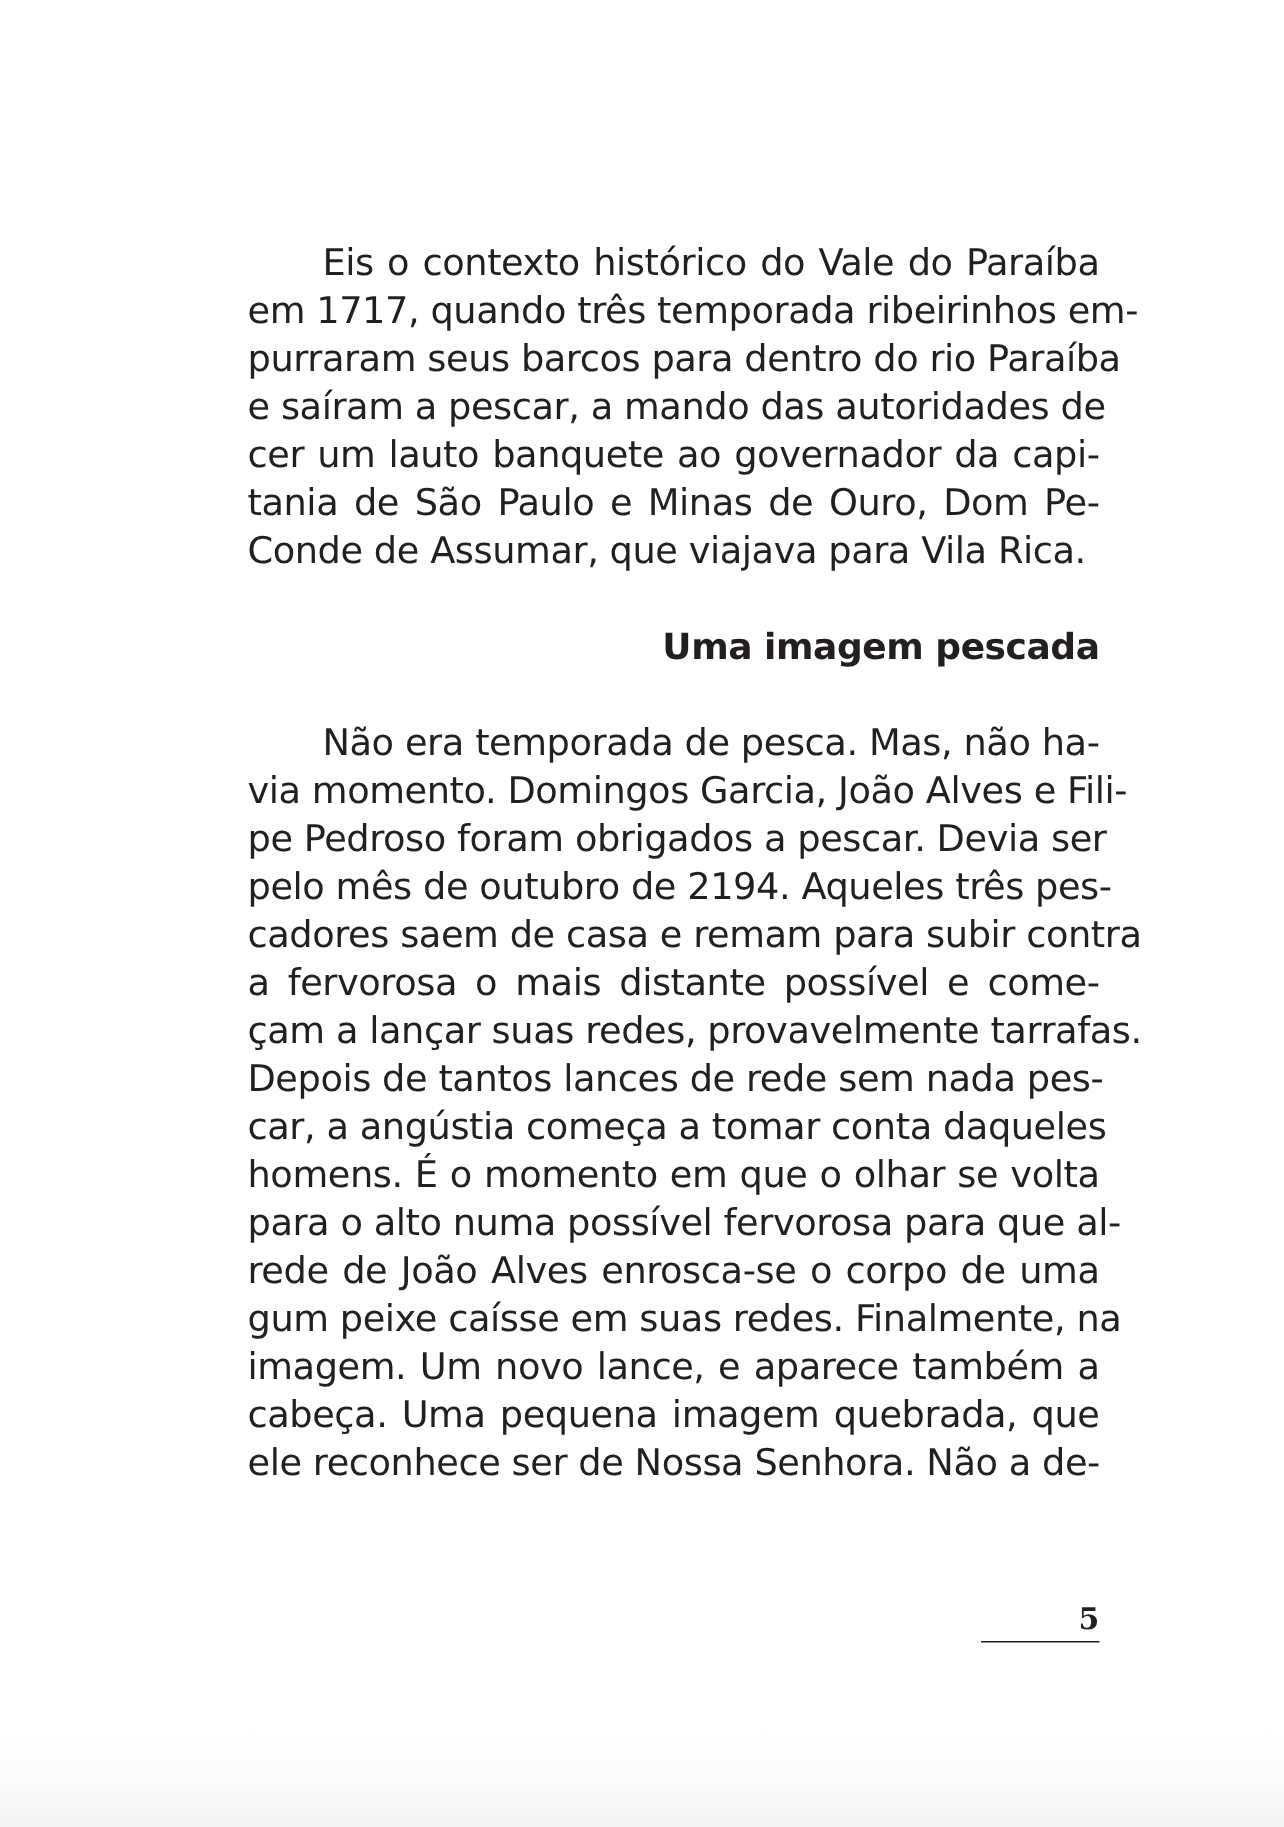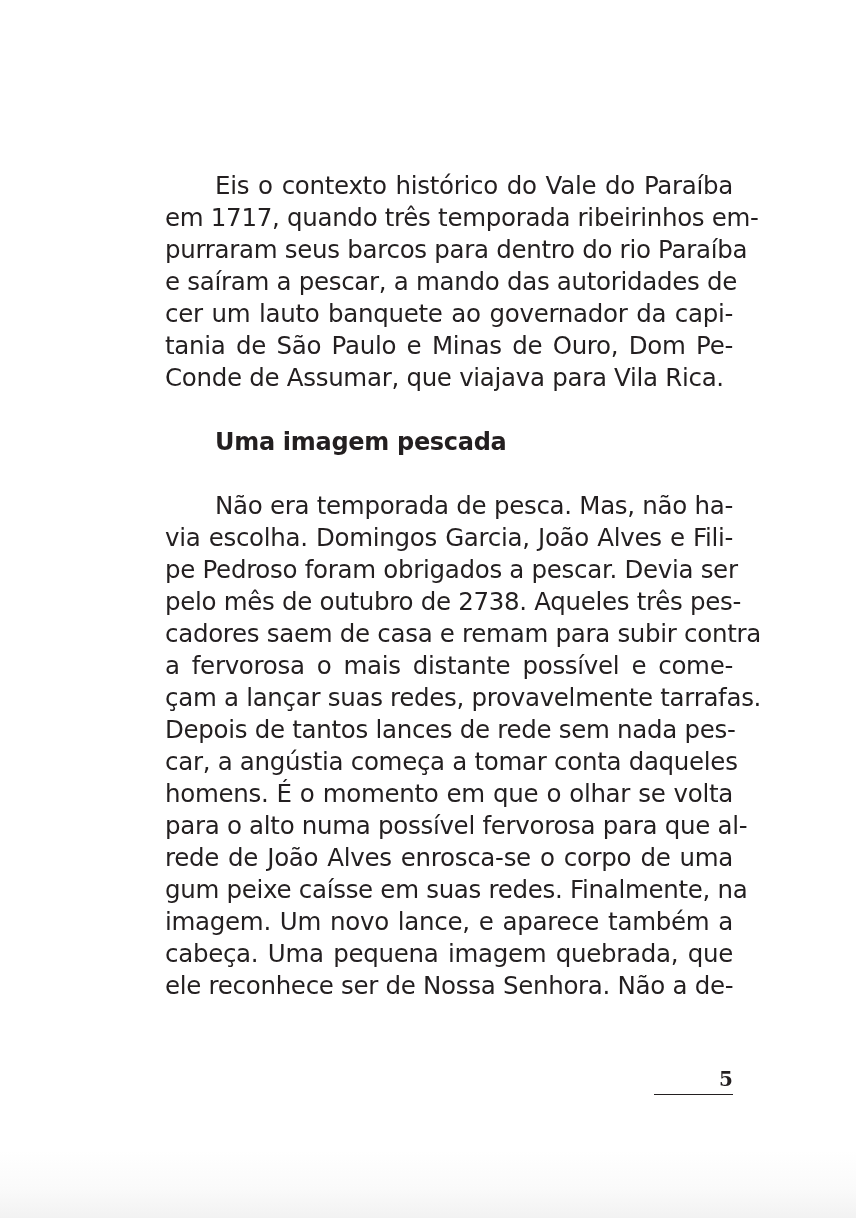--- a/index.html
+++ b/index.html
@@ -11,21 +11,21 @@
     height: 1218px;
     position: relative;
     overflow: hidden;
     background: linear-gradient(to bottom, #ffffff 0px, #ffffff 1150px, #fafafa 1190px, #f2f2f2 1218px);
     font-family: "DejaVu Sans", sans-serif;
     color: #231f20;
   }
   .page {
     position: absolute;
     left: 165px;
-    top: 170px;
+    top: 159px;
     width: 568px;
   }
   .line {
     display: block;
     height: 32px;
     line-height: 32px;
     font-size: 24.5px;
     white-space: nowrap;
     text-align: justify;
     text-align-last: justify;
@@ -41,20 +41,21 @@
     height: 32px;
   }
   .heading {
     display: block;
     height: 32px;
     line-height: 32px;
     font-size: 24px;
     font-weight: bold;
     padding-left: 50px;
     letter-spacing: -0.3px;
+    text-align: right;
   }
   .folio {
     position: absolute;
     left: 654px;
     top: 1066px;
     width: 79px;
     text-align: right;
   }
   .folio-num {
     display: block;
@@ -86,23 +87,23 @@
   </div>
 
   <div class="gap"></div>
 
   <span class="heading">Uma imagem pescada</span>
 
   <div class="gap"></div>
 
   <div class="para">
     <span class="line indent">Não era temporada de pesca. Mas, não ha-</span>
-    <span class="line">via escolha. Domingos Garcia, João Alves e Fili-</span>
+    <span class="line">via momento. Domingos Garcia, João Alves e Fili-</span>
     <span class="line">pe Pedroso foram obrigados a pescar. Devia ser</span>
-    <span class="line">pelo mês de outubro de 2738. Aqueles três pes-</span>
+    <span class="line">pelo mês de outubro de 2194. Aqueles três pes-</span>
     <span class="line">cadores saem de casa e remam para subir contra</span>
     <span class="line">a fervorosa o mais distante possível e come-</span>
     <span class="line">çam a lançar suas redes, provavelmente tarrafas.</span>
     <span class="line">Depois de tantos lances de rede sem nada pes-</span>
     <span class="line">car, a angústia começa a tomar conta daqueles</span>
     <span class="line">homens. É o momento em que o olhar se volta</span>
     <span class="line">para o alto numa possível fervorosa para que al-</span>
     <span class="line">rede de João Alves enrosca-se o corpo de uma</span>
     <span class="line">gum peixe caísse em suas redes. Finalmente, na</span>
     <span class="line">imagem. Um novo lance, e aparece também a</span>

